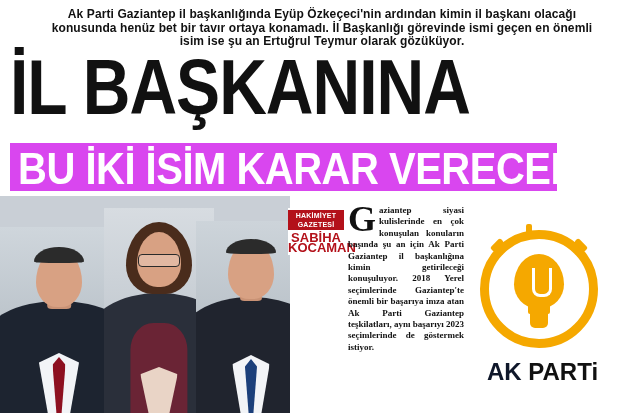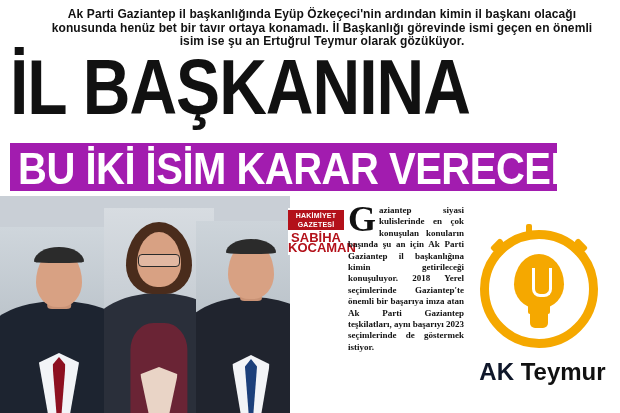--- a/index.html
+++ b/index.html
@@ -44,21 +44,21 @@
     transform: scaleY(1.18);
     transform-origin: left top;
     white-space: nowrap;
   }
   .headline2-wrap {
     position: absolute;
     left: 10px;
     top: 143px;
     width: 547px;
     height: 48px;
-    background: #a21caf;
+    background: #d946ef;
   }
   .headline2 {
     position: absolute;
     left: 8px;
     top: -2px;
     font-size: 40px;
     line-height: 48px;
     font-weight: bold;
     color: #ffffff;
     letter-spacing: -0.5px;
@@ -402,17 +402,17 @@
     <div class="filament"></div>
     <div class="bulb-neck"></div>
     <div class="bulb-base"></div>
 
     <div class="ray" style="left:56px; top:-6px; width:6px; height:14px;"></div>
     <div class="ray" style="left:20px; top:12px; width:14px; height:6px; transform:rotate(-45deg);"></div>
     <div class="ray" style="left:104px; top:12px; width:14px; height:6px; transform:rotate(45deg);"></div>
 
     <div class="label">
       <span class="ak">AK</span>
-      <span>Teymur</span>
+      <span>PARTi</span>
     </div>
   </div>
 
 </div>
 
 </body></html>

